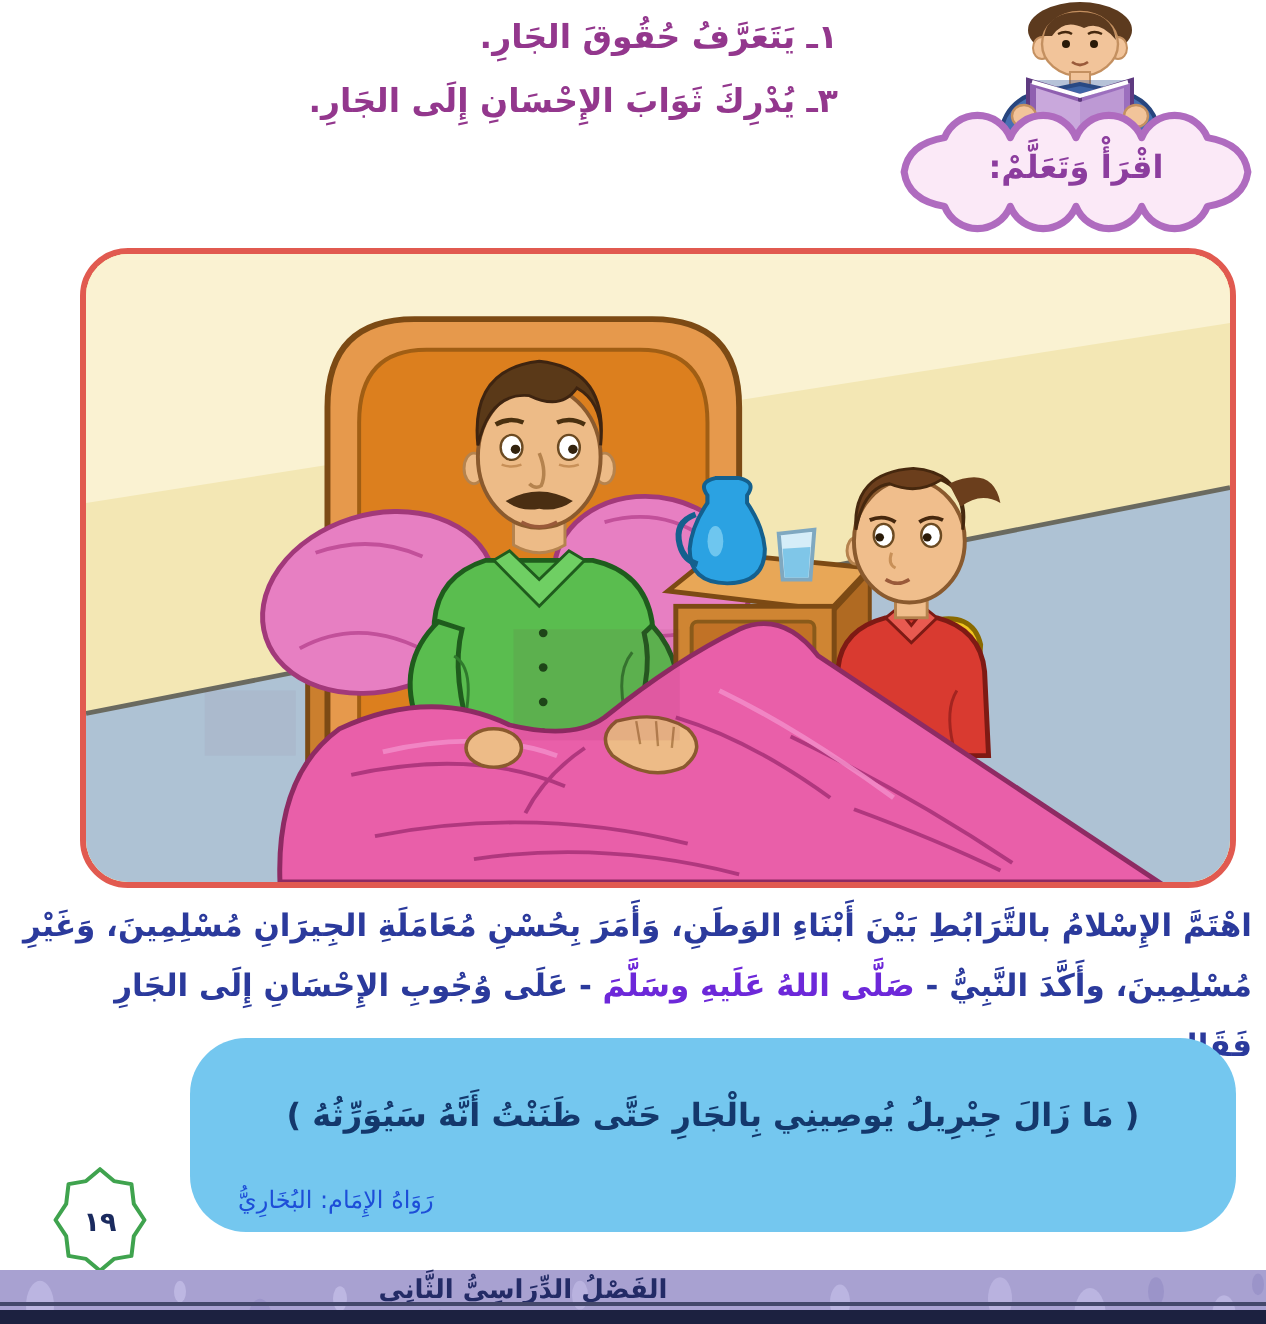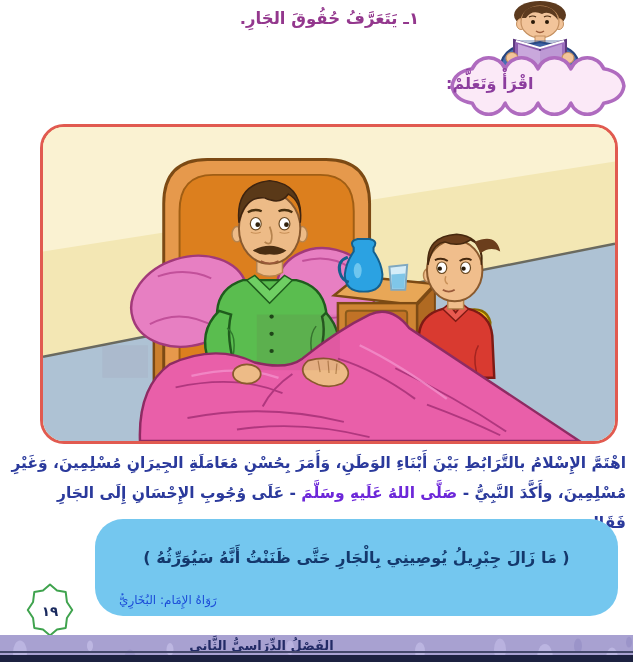--- a/index.html
+++ b/index.html
@@ -9,21 +9,21 @@
     font-family:"DejaVu Sans",sans-serif;
   }
   .objectives{
     position:absolute;top:3px;right:214px;direction:rtl;
     color:#93378D;font-weight:bold;font-size:16.5px;line-height:32px;white-space:nowrap;
   }
   .mascot{position:absolute;left:462px;top:0;width:156px;height:88px;}
   .badge{position:absolute;left:446px;top:53px;width:184px;height:66px;}
   .badge svg{position:absolute;left:0;top:0;width:100%;height:100%;}
   .badge-label{
-    position:absolute;left:0;right:0;top:21px;text-align:left;direction:rtl;
+    position:absolute;left:0;right:0;top:21px;text-align:center;direction:rtl;
     color:#8C3D9E;font-weight:bold;font-size:16px;
   }
   .scene-frame{
     position:absolute;left:40px;top:124px;width:578px;height:320px;box-sizing:border-box;
     border:3px solid #E15A50;border-radius:24px;overflow:hidden;background:#F3E7B4;
   }
   .scene-frame svg{display:block;width:100%;height:100%;}
   .paragraph{
     position:absolute;left:8px;top:448px;width:618px;direction:rtl;text-align:right;
     color:#2B3A9C;font-weight:bold;font-size:15.5px;line-height:30px;margin:0;
@@ -49,20 +49,21 @@
     direction:rtl;color:#232B66;font-weight:bold;font-size:13px;
   }
   .footer-rule{position:absolute;left:0;top:651px;width:633px;height:2px;background:#44486B;}
   .bottom-bar{position:absolute;left:0;top:655px;width:633px;height:7px;background:#1C2140;}
 </style>
 </head>
 <body>
 
 <div class="objectives">
   <div>١ـ يَتَعَرَّفُ حُقُوقَ الجَارِ.</div>
+  <div>٣ـ يُدْرِكَ ثَوَابَ الإِحْسَانِ إِلَى الجَارِ.</div>
 </div>
 
 <svg class="mascot" viewBox="0 0 156 88">
   <g>
     <ellipse cx="78" cy="15" rx="26" ry="14" fill="#5C3A1E"></ellipse>
     <ellipse cx="59" cy="24" rx="4.5" ry="5.5" fill="#F2C49A" stroke="#C49060" stroke-width="1"></ellipse>
     <ellipse cx="97" cy="24" rx="4.5" ry="5.5" fill="#F2C49A" stroke="#C49060" stroke-width="1"></ellipse>
     <ellipse cx="78" cy="22" rx="19" ry="16" fill="#F2C49A" stroke="#C49060" stroke-width="1.2"></ellipse>
     <path d="M60,18 Q62,6 78,6 Q94,6 96,20 Q88,10 80,14 Q70,9 64,18 Z" fill="#5C3A1E"></path>
     <circle cx="71" cy="22" r="2" fill="#2A1A08"></circle>

